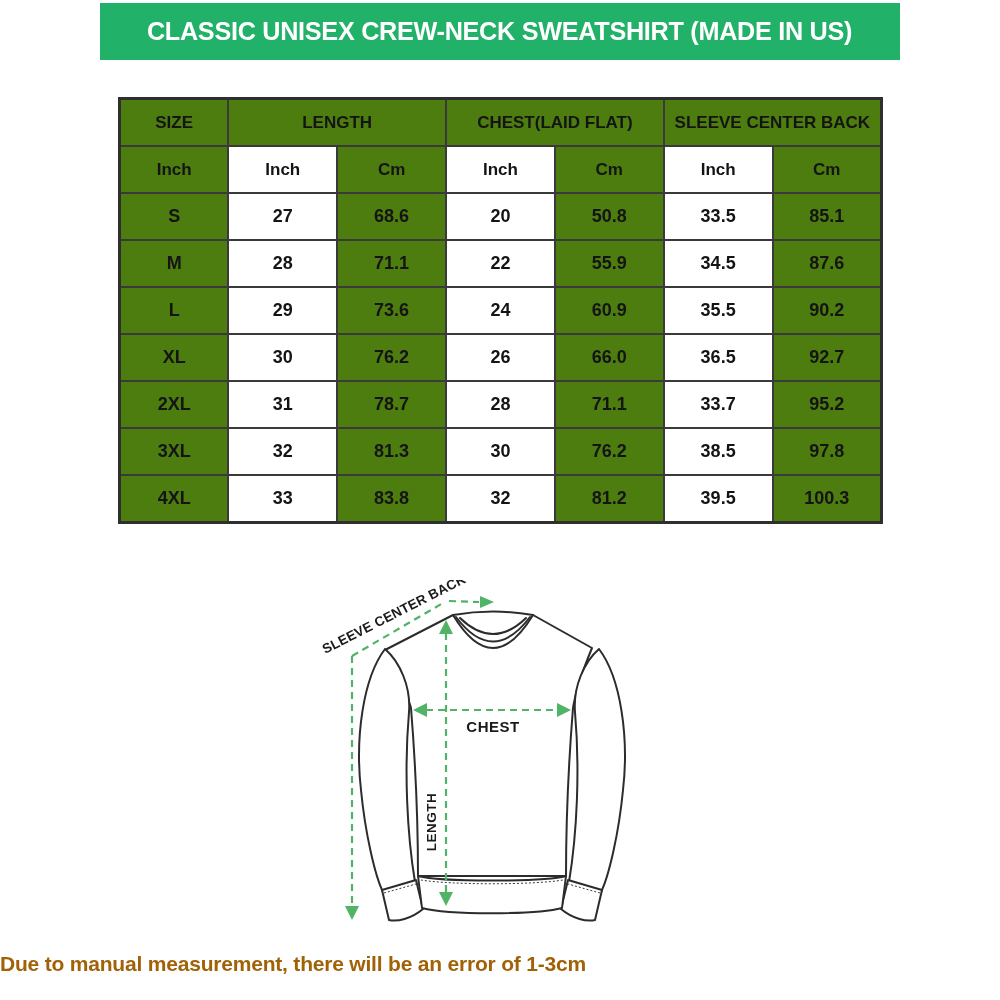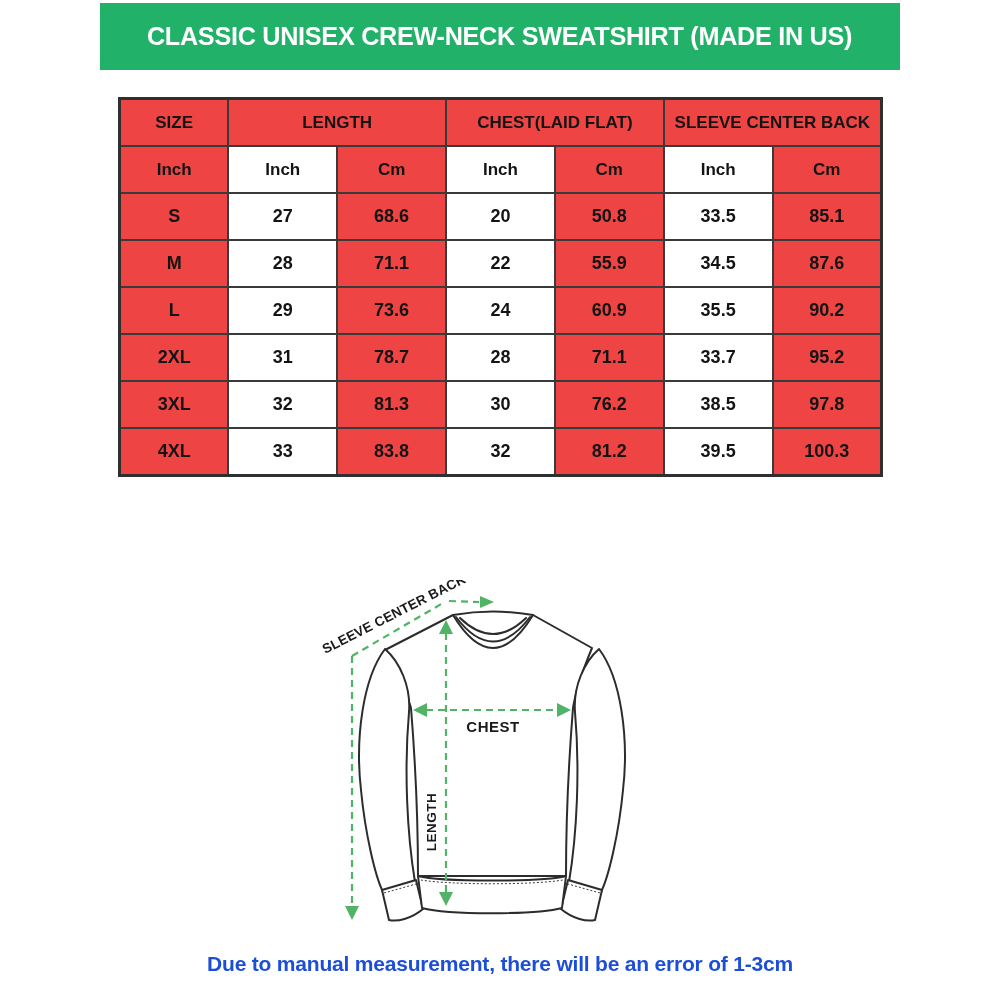--- a/index.html
+++ b/index.html
@@ -2,55 +2,55 @@
 <html><head>
 <meta charset="utf-8">
 <style>
   html,body{margin:0;padding:0;background:#ffffff;}
   body{
     width:1000px;height:1000px;position:relative;overflow:hidden;
     font-family:"Liberation Sans",sans-serif;
   }
   
   .banner{
-    position:absolute;left:100px;top:3px;width:800px;height:67px;
+    position:absolute;left:100px;top:3px;width:800px;height:57px;
     background:#21b168;display:flex;align-items:center;justify-content:center;
   }
   .banner .title{
     color:#ffffff;font-size:26px;font-weight:bold;letter-spacing:-0.3px;
     transform:scaleX(0.97);white-space:nowrap;
   }
   
   table.size-chart{
     position:absolute;left:118px;top:97px;width:765px;
     border-collapse:collapse;table-layout:fixed;
     border:3px solid #2f2f2f;
   }
   table.size-chart td{
     border:2px solid #3a3a3a;height:45px;padding:0;
     text-align:center;vertical-align:middle;
     font-weight:bold;color:#141414;font-size:17px;
     transform:none;
   }
   table.size-chart tr.data-row td{font-size:18px;}
-  .bg-g{background:#ef4444;}
+  .bg-g{background:#4d7c0f;}
   .bg-w{background:#ffffff;}
   
   .diagram{position:absolute;left:310px;top:580px;width:390px;height:385px;}
   .diagram svg{display:block;}
   .garment{fill:#ffffff;stroke:#2c2c2c;stroke-width:2;stroke-linejoin:round;stroke-linecap:round;}
   .garment-line{fill:none;stroke:#2c2c2c;stroke-width:2;stroke-linecap:round;}
   .stitch{fill:none;stroke:#3a3a3a;stroke-width:1;stroke-dasharray:2 2;}
   .measure{fill:none;stroke:#50b365;stroke-width:2.2;stroke-dasharray:7 5;stroke-linecap:butt;}
   .arrowhead{fill:#50b365;stroke:none;}
   .diagram-label{fill:#1a1a1a;font-family:"Liberation Sans",sans-serif;font-weight:bold;}
   
   .footnote{
-    position:absolute;left:0;top:952px;width:1000px;text-align:center;
-    color:#1d4ed8;font-size:21px;font-weight:bold;letter-spacing:-0.2px;
+    position:absolute;left:0;top:952px;width:1000px;
+    color:#a16207;font-size:21px;font-weight:bold;letter-spacing:-0.2px;
   }
 </style>
 </head>
 <body>
 
 <div class="banner">
   <span class="title">CLASSIC UNISEX CREW-NECK SWEATSHIRT (MADE IN US)</span>
 </div>
 
 <table class="size-chart">
@@ -89,20 +89,29 @@
     <td class="bg-g">87.6</td>
   </tr>
   <tr class="data-row">
     <td class="bg-g">L</td>
     <td class="bg-w">29</td>
     <td class="bg-g">73.6</td>
     <td class="bg-w">24</td>
     <td class="bg-g">60.9</td>
     <td class="bg-w">35.5</td>
     <td class="bg-g">90.2</td>
+  </tr>
+  <tr class="data-row">
+    <td class="bg-g">XL</td>
+    <td class="bg-w">30</td>
+    <td class="bg-g">76.2</td>
+    <td class="bg-w">26</td>
+    <td class="bg-g">66.0</td>
+    <td class="bg-w">36.5</td>
+    <td class="bg-g">92.7</td>
   </tr>
   <tr class="data-row">
     <td class="bg-g">2XL</td>
     <td class="bg-w">31</td>
     <td class="bg-g">78.7</td>
     <td class="bg-w">28</td>
     <td class="bg-g">71.1</td>
     <td class="bg-w">33.7</td>
     <td class="bg-g">95.2</td>
   </tr>

